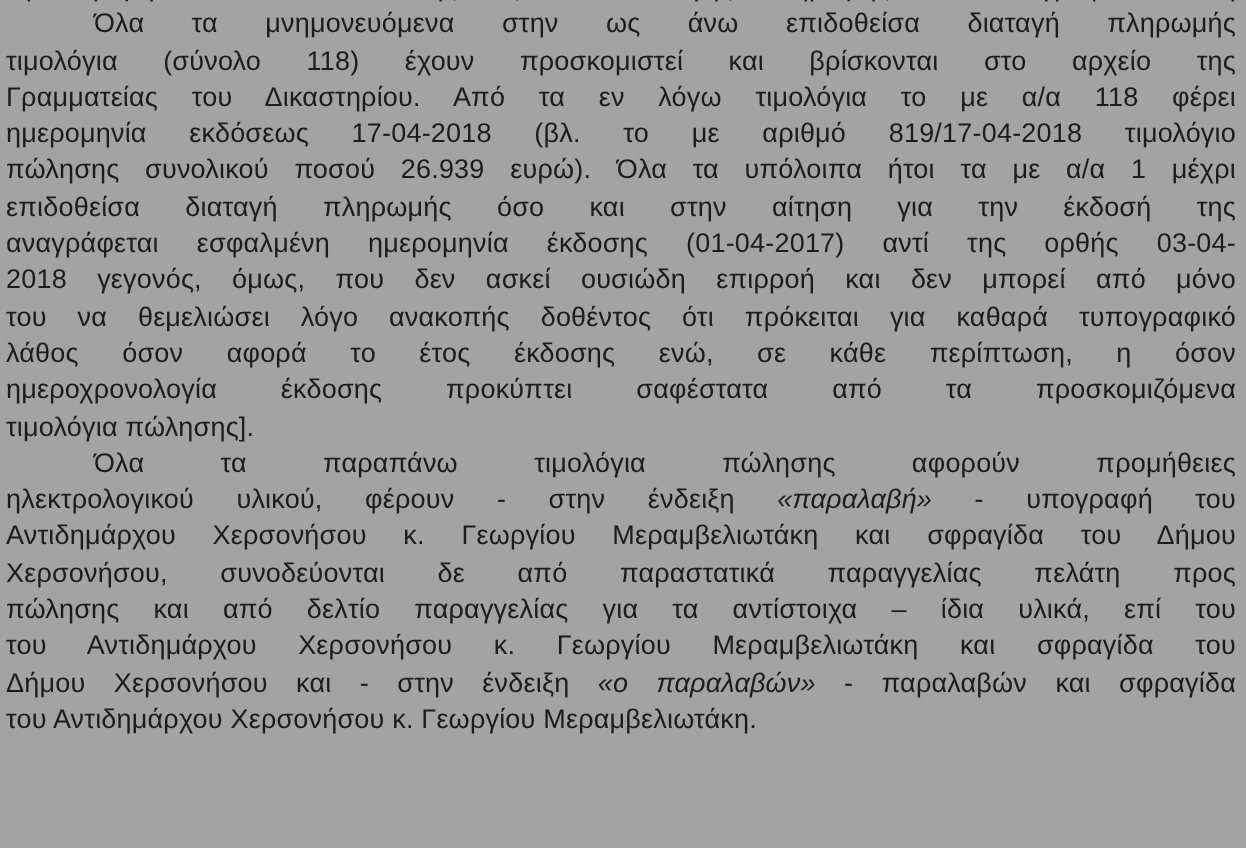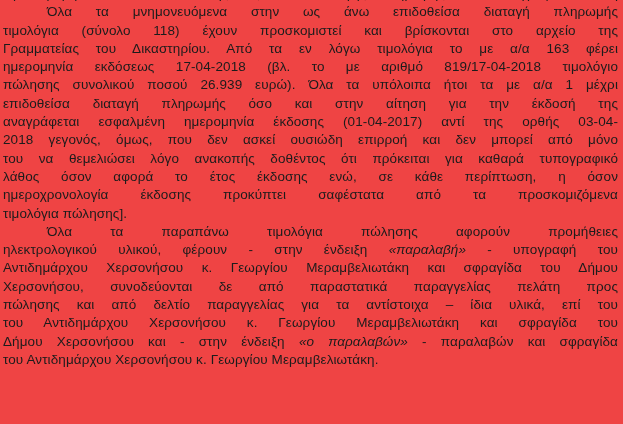--- a/index.html
+++ b/index.html
@@ -7,21 +7,21 @@
     padding: 0;
     width: 623px;
     height: 424px;
     overflow: hidden;
     background: #ffffff;
   }
   .page {
     position: relative;
     width: 623px;
     height: 424px;
-    background: #ef4444;
+    background: #a3a3a3;
     overflow: hidden;
   }
   .textblock {
     position: absolute;
     left: 3px;
     top: -15px;
     width: 615px;
     font-family: "Liberation Sans", "DejaVu Sans", sans-serif;
     font-size: 13.5px;
     font-weight: 400;
@@ -45,21 +45,21 @@
   }
 </style>
 </head>
 <body>
 
 <div class="page">
   <div class="textblock" id="textblock">
       <div class="line"><span>την προμήθεια των υλικών της ως άνω διαταγής πληρωμής που αναγράφονται στη</span></div>
       <div class="line indent"><span>Όλα τα μνημονευόμενα στην ως άνω επιδοθείσα διαταγή πληρωμής</span></div>
       <div class="line"><span>τιμολόγια (σύνολο 118) έχουν προσκομιστεί και βρίσκονται στο αρχείο της</span></div>
-      <div class="line"><span>Γραμματείας του Δικαστηρίου. Από τα εν λόγω τιμολόγια το με α/α 163 φέρει</span></div>
+      <div class="line"><span>Γραμματείας του Δικαστηρίου. Από τα εν λόγω τιμολόγια το με α/α 118 φέρει</span></div>
       <div class="line"><span>ημερομηνία εκδόσεως 17-04-2018 (βλ. το με αριθμό 819/17-04-2018 τιμολόγιο</span></div>
       <div class="line"><span>πώλησης συνολικού ποσού 26.939 ευρώ). Όλα τα υπόλοιπα ήτοι τα με α/α 1 μέχρι</span></div>
       <div class="line"><span>επιδοθείσα διαταγή πληρωμής όσο και στην αίτηση για την έκδοσή της</span></div>
       <div class="line"><span>αναγράφεται εσφαλμένη ημερομηνία έκδοσης (01-04-2017) αντί της ορθής 03-04-</span></div>
       <div class="line"><span>2018 γεγονός, όμως, που δεν ασκεί ουσιώδη επιρροή και δεν μπορεί από μόνο</span></div>
       <div class="line"><span>του να θεμελιώσει λόγο ανακοπής δοθέντος ότι πρόκειται για καθαρά τυπογραφικό</span></div>
       <div class="line"><span>λάθος όσον αφορά το έτος έκδοσης ενώ, σε κάθε περίπτωση, η όσον</span></div>
       <div class="line"><span>ημεροχρονολογία έκδοσης προκύπτει σαφέστατα από τα προσκομιζόμενα</span></div>
       <div class="line last"><span>τιμολόγια πώλησης].</span></div>
       <div class="line indent"><span>Όλα τα παραπάνω τιμολόγια πώλησης αφορούν προμήθειες</span></div>

